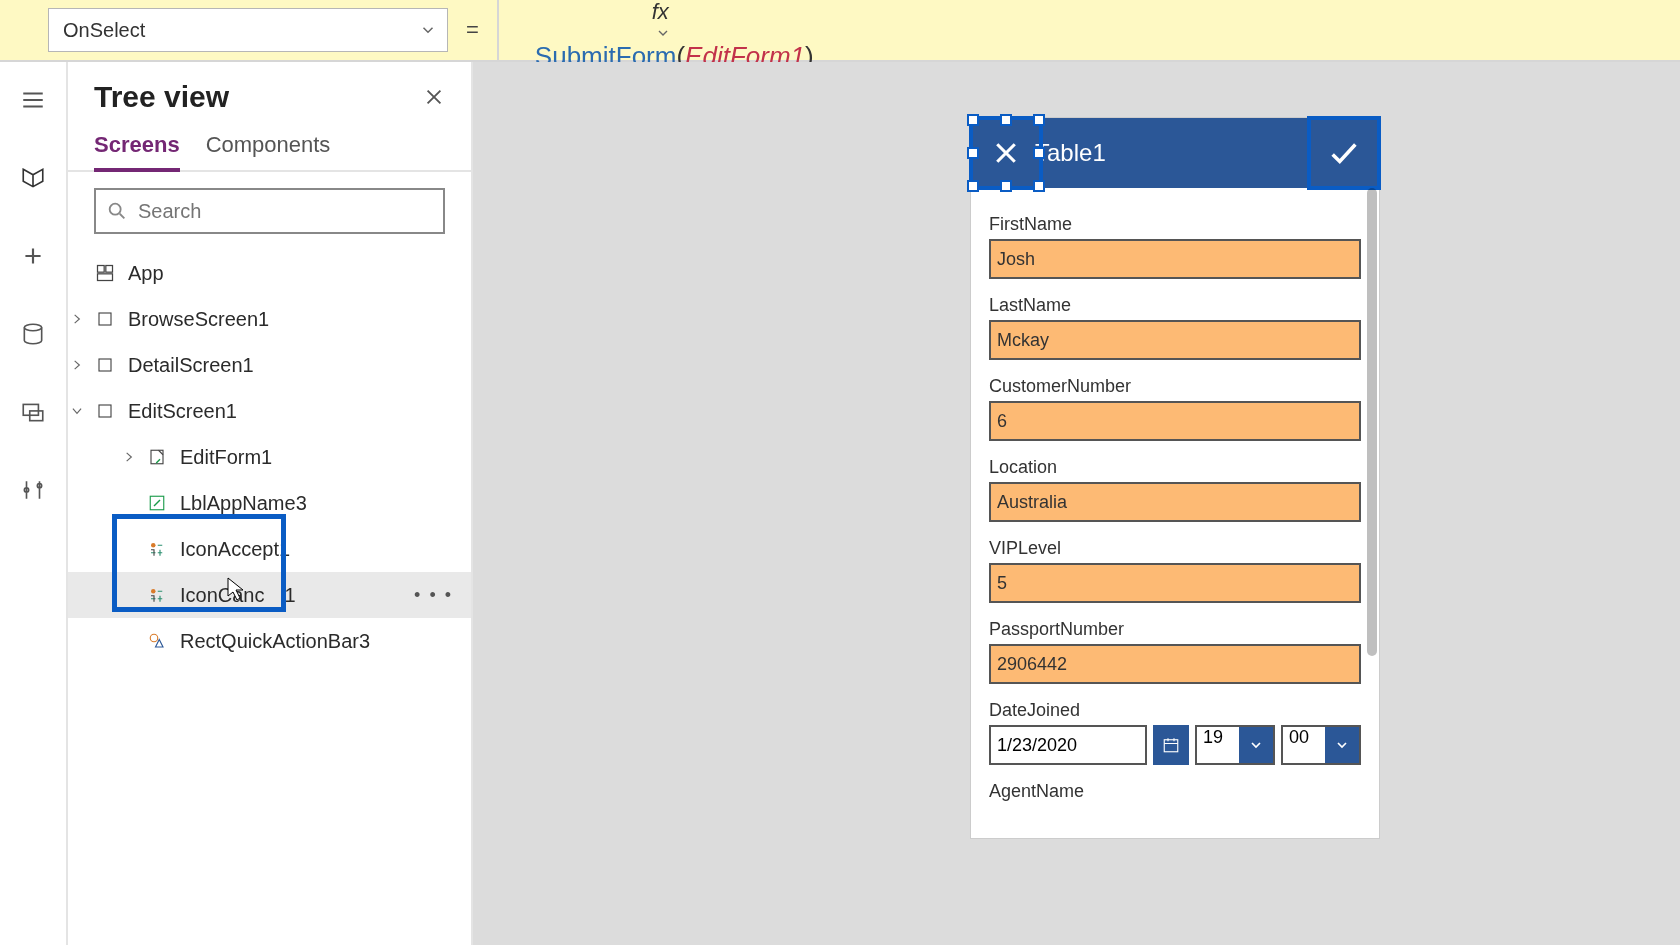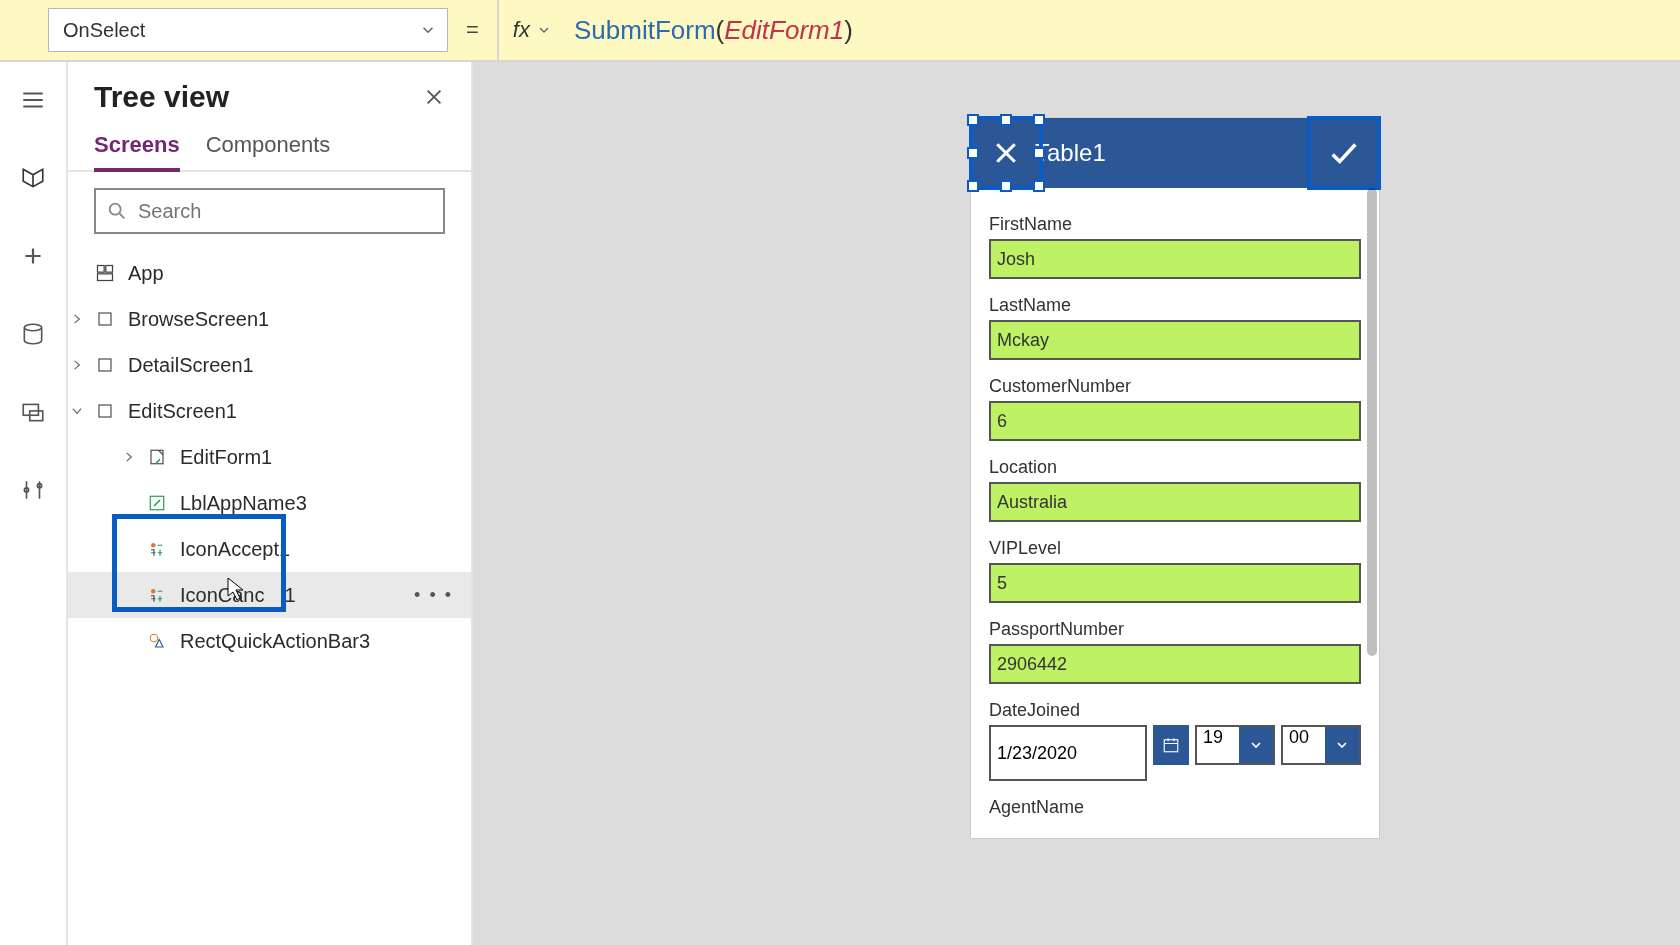--- a/index.html
+++ b/index.html
@@ -37,20 +37,21 @@
     font-size: 22px;
     color: #444;
   }
   .fx-box {
     display: flex;
     align-items: center;
     height: 62px;
     border-left: 2px solid #d6d6d6;
     padding: 0 14px;
     position: relative;
+    flex-direction: column;
   }
   .fx-label {
     font-style: italic;
     font-size: 22px;
     color: #333;
     margin-right: 6px;
   }
   .formula-input {
     margin-left: 22px;
     font-size: 26px;
@@ -270,30 +271,30 @@
     color: #333;
     margin-bottom: 4px;
   }
   .field-input {
     width: 100%;
     height: 40px;
     border: 2px solid #555;
     padding: 0 6px;
     font-size: 18px;
     color: #333;
-    background: #bef264;
+    background: #fdba74;
   }
   .date-row {
     display: flex;
     gap: 6px;
     align-items: stretch;
   }
   .date-input {
     flex: 1;
-    height: 56px;
+    height: 40px;
     border: 2px solid #555;
     padding: 0 6px;
     font-size: 18px;
     display: flex;
     align-items: center;
     position: relative;
   }
   .date-cal {
     width: 36px;
     height: 40px;

